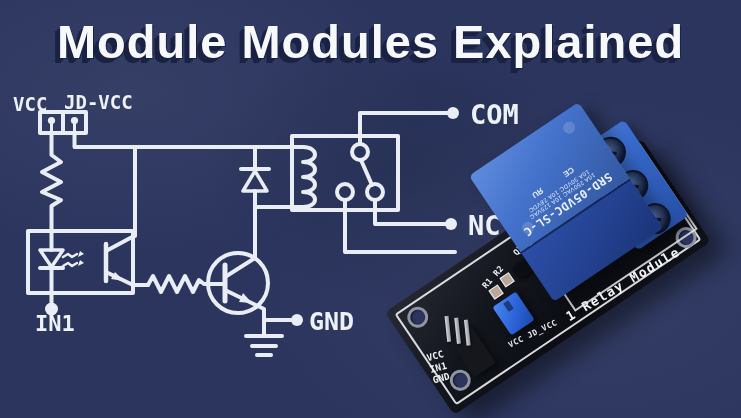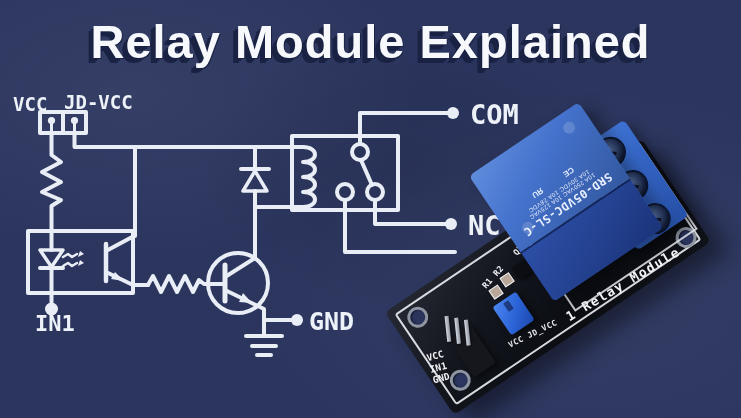--- a/index.html
+++ b/index.html
@@ -108,21 +108,21 @@
   }
   .smd{position:absolute;border:1.5px solid #e8eaee;background:#b9a89a;}
   .q1-body{position:absolute;left:130px;top:34px;width:24px;height:15px;background:#0c0e13;border-radius:2px;box-shadow:1px 2px 3px rgba(0,0,0,.5);}
   .d2-body{position:absolute;left:150px;top:50px;width:15px;height:7px;background:#8a3230;border-radius:1px;}
 </style>
 </head>
 <body>
 
 <div id="stage">
 
-  <div class="title">Relay Module Explained</div>
+  <div class="title">Module Modules Explained</div>
 
   <svg width="741" height="418" viewBox="0 0 741 418" style="position:absolute;left:0;top:0;z-index:2">
     <g stroke="#e9edf5" stroke-width="4" fill="none" stroke-linecap="round" stroke-linejoin="round">
 
       <g>
         <rect x="40" y="112" width="46" height="21"></rect>
         <line x1="63" y1="112" x2="63" y2="133"></line>
         <line x1="51.5" y1="121" x2="51.5" y2="133" stroke-width="3"></line>
         <line x1="74.5" y1="121" x2="74.5" y2="133" stroke-width="3"></line>
         <circle cx="51.5" cy="120.5" r="3.6" fill="#e9edf5" stroke="none"></circle>

